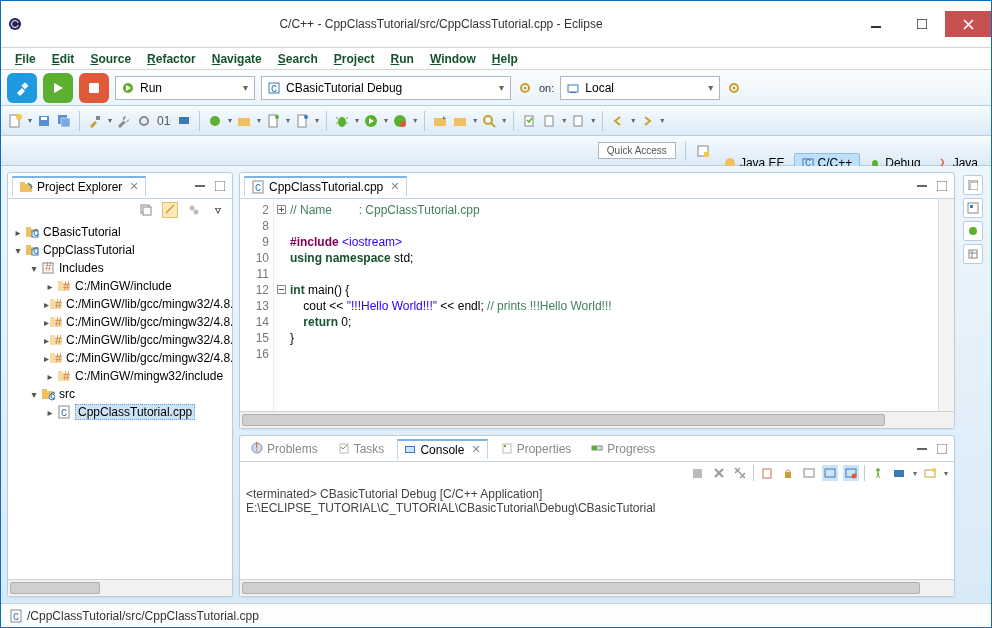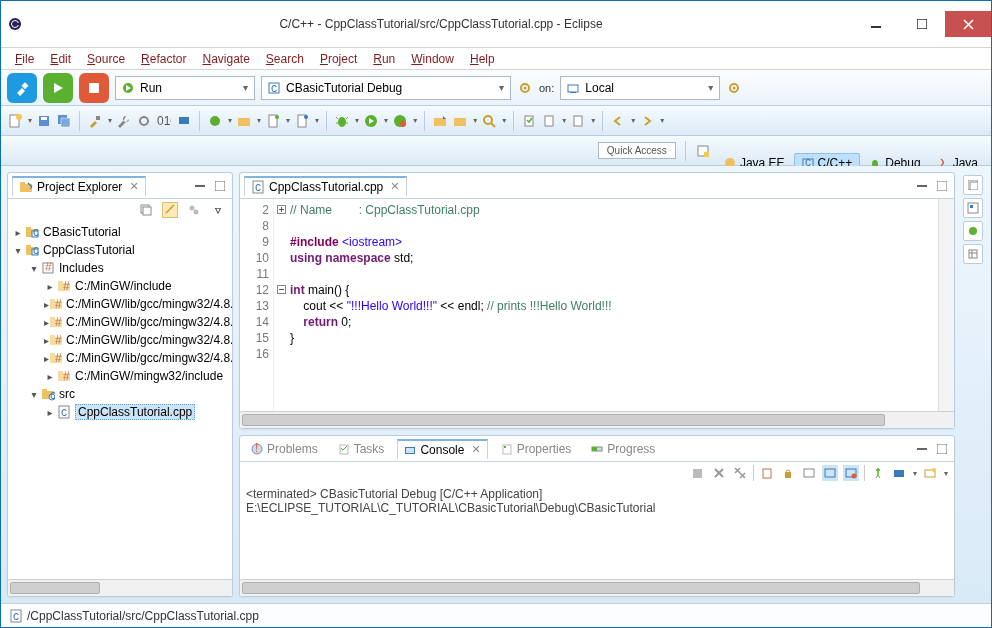--- a/index.html
+++ b/index.html
@@ -4,21 +4,21 @@
 <style>
 * { box-sizing: border-box; margin: 0; padding: 0; font-family: "Segoe UI", Tahoma, sans-serif; font-size: 12px; }
 body { background: #fff; width: 992px; height: 628px; overflow: hidden; border: 1px solid #0a6fb8; display: flex; flex-direction: column; }
 .titlebar { height: 47px; background: #fff; display: flex; align-items: center; border-bottom: 1px solid #d4d4d4; }
 .title-icon { width: 16px; height: 16px; margin: 0 6px; display: inline-flex; align-items: center; justify-content: center; }
 .title-text { flex: 1; text-align: center; font-size: 12px; color: #333; }
 .winbtns { display: flex; }
 .winbtn { width: 46px; height: 26px; display: flex; align-items: center; justify-content: center; color: #333; }
 .winbtn.close { background: #c75050; color: #fff; }
 .menubar { height: 22px; background: #fff; display: flex; align-items: center; padding: 0 8px; gap: 4px; border-bottom: 1px solid #d4d4d4; }
-.menuitem { padding: 2px 6px; color: #7f1d1d; }
+.menuitem { padding: 2px 6px; color: #14532d; font-weight: bold; }
 .menuitem u { text-decoration: underline; }
 .launchbar { height: 36px; background: linear-gradient(#fbfdff,#eaf3fb); border-bottom: 1px solid #b8cde0; display: flex; align-items: center; padding: 0 6px; gap: 6px; }
 .lbtn { width: 30px; height: 30px; border-radius: 6px; display: flex; align-items: center; justify-content: center; }
 .lbtn.build { background: #1e9ae0; }
 .lbtn.run { background: #5bb12f; }
 .lbtn.stop { background: #e05a3a; }
 .combo { height: 24px; border: 1px solid #a9b7c6; background: #fff; display: flex; align-items: center; padding: 0 6px; gap: 6px; }
 .combo .chev { margin-left: auto; font-size: 10px; color: #666; }
 .toolbar2 { height: 30px; background: linear-gradient(#f6fbff,#dceaf6); border-bottom: 1px solid #b8cde0; display: flex; align-items: center; padding: 0 6px; gap: 4px; position: relative; }
 .sep { width: 1px; height: 20px; background: #b8cde0; margin: 0 3px; }
@@ -27,39 +27,39 @@
 .pchip { padding: 2px 7px; border-radius: 2px; display: flex; align-items: center; gap: 4px; font-size: 11px; margin-top: 24px; }
 .pchip.active { background: #bfe0fb; border: 1px solid #8fbfe5; }
 .qaccess { border: 1px solid #a9b7c6; background: #fff; padding: 2px 8px; font-size: 10px; color: #555;}
 .perspwrap { height: 30px; background: linear-gradient(#f6fbff,#dceaf6); border-bottom: 1px solid #b8cde0; display: flex; align-items:center; justify-content:flex-end; padding:0 6px; gap:6px;}
 .workarea { flex: 1; display: flex; background: linear-gradient(#eef6fd,#d9eaf7); padding: 6px; gap: 6px; }
 .panel { background: #fff; border: 1px solid #b8cde0; border-radius: 3px; display: flex; flex-direction: column; box-shadow: 0 1px 2px rgba(0,0,0,0.06); }
 .leftcol  { width: 226px; display:flex; flex-direction:column;}
 .rightcol { flex:1; display:flex; flex-direction:column; gap:6px; }
 .farcol   { width: 24px; }
 .tabstrip { height: 26px; display: flex; align-items: center; border-bottom: 1px solid #c5d3e0; padding: 0 4px; gap: 6px; }
-.tab { display: flex; align-items: center; gap: 4px; padding: 2px 6px; border: 1px solid transparent; border-bottom: none; background: #fff; }
+.tab { display: flex; align-items: flex-start; gap: 4px; padding: 2px 6px; border: 1px solid transparent; border-bottom: none; background: #fff; }
 .tab.active { border-color:#c5d3e0; border-top: 2px solid #7fb3e0; }
 .tab.dim { color: #888; }
 .tab .x { font-size: 11px; color: #888; margin-left:3px;}
 .tabstrip .right { margin-left:auto; display:flex; gap:4px; align-items:center; }
 .localtoolbar { height: 22px; display:flex; justify-content:flex-end; align-items:center; padding:0 6px; gap:8px; }
 .tree { flex:1; overflow:auto; padding: 2px 0; font-size: 12px; }
 .trow { display:flex; align-items:center; height:18px; white-space:nowrap; }
 .twist { width:12px; text-align:center; color:#555; font-size:10px; }
 .ticon2 { width:16px; height:16px; display:inline-flex; align-items:center; justify-content:center; margin-right:3px;}
 .trow.sel .lbl { background:#cde4f7; border:1px dotted #6aa0d0; padding:0 2px;}
 .hscroll { height: 17px; background:#f1f1f1; border-top:1px solid #d0d0d0; position:relative;}
 .hscroll .thumb { position:absolute; left:2px; top:2px; height:12px; width:40%; background:#cfcfcf; border:1px solid #b0b0b0; border-radius:2px;}
 
 .editor-body { flex:1; display:flex; overflow:hidden; font-family: Consolas,'Courier New',monospace; font-size: 13px; }
 .gutter   { width: 34px; background:#fff; color:#787878; text-align:right; padding: 4px 4px 0 0; border-right:1px solid #eee;}
 .foldcol  { width: 14px; background:#fff; padding-top:4px;}
 .code     { flex:1; padding:4px 6px 0 2px; color:#000; white-space:pre; }
-.code .kw { color:#701a75; font-weight:bold;}
+.code .kw { color:#14532d; font-weight:bold;}
 .code .inc{ color:#7f0055; font-weight:bold;}
 .code .str{ color:#2a00ff;}
 .code .cmt{ color:#3f7f5f;}
 .code .ang{ color:#2a00ff;}
 .foldbox { width:9px; height:9px; border:1px solid #888; display:inline-block; position:relative;}
 .foldbox::before, .foldbox::after { content:''; position:absolute; background:#555; }
 .foldbox.plus::before  { left:1px; top:3px; width:5px; height:1px;}
 .foldbox.plus::after   { left:3px; top:1px; width:1px; height:5px;}
 .foldbox.minus::before { left:1px; top:3px; width:5px; height:1px;}
 

